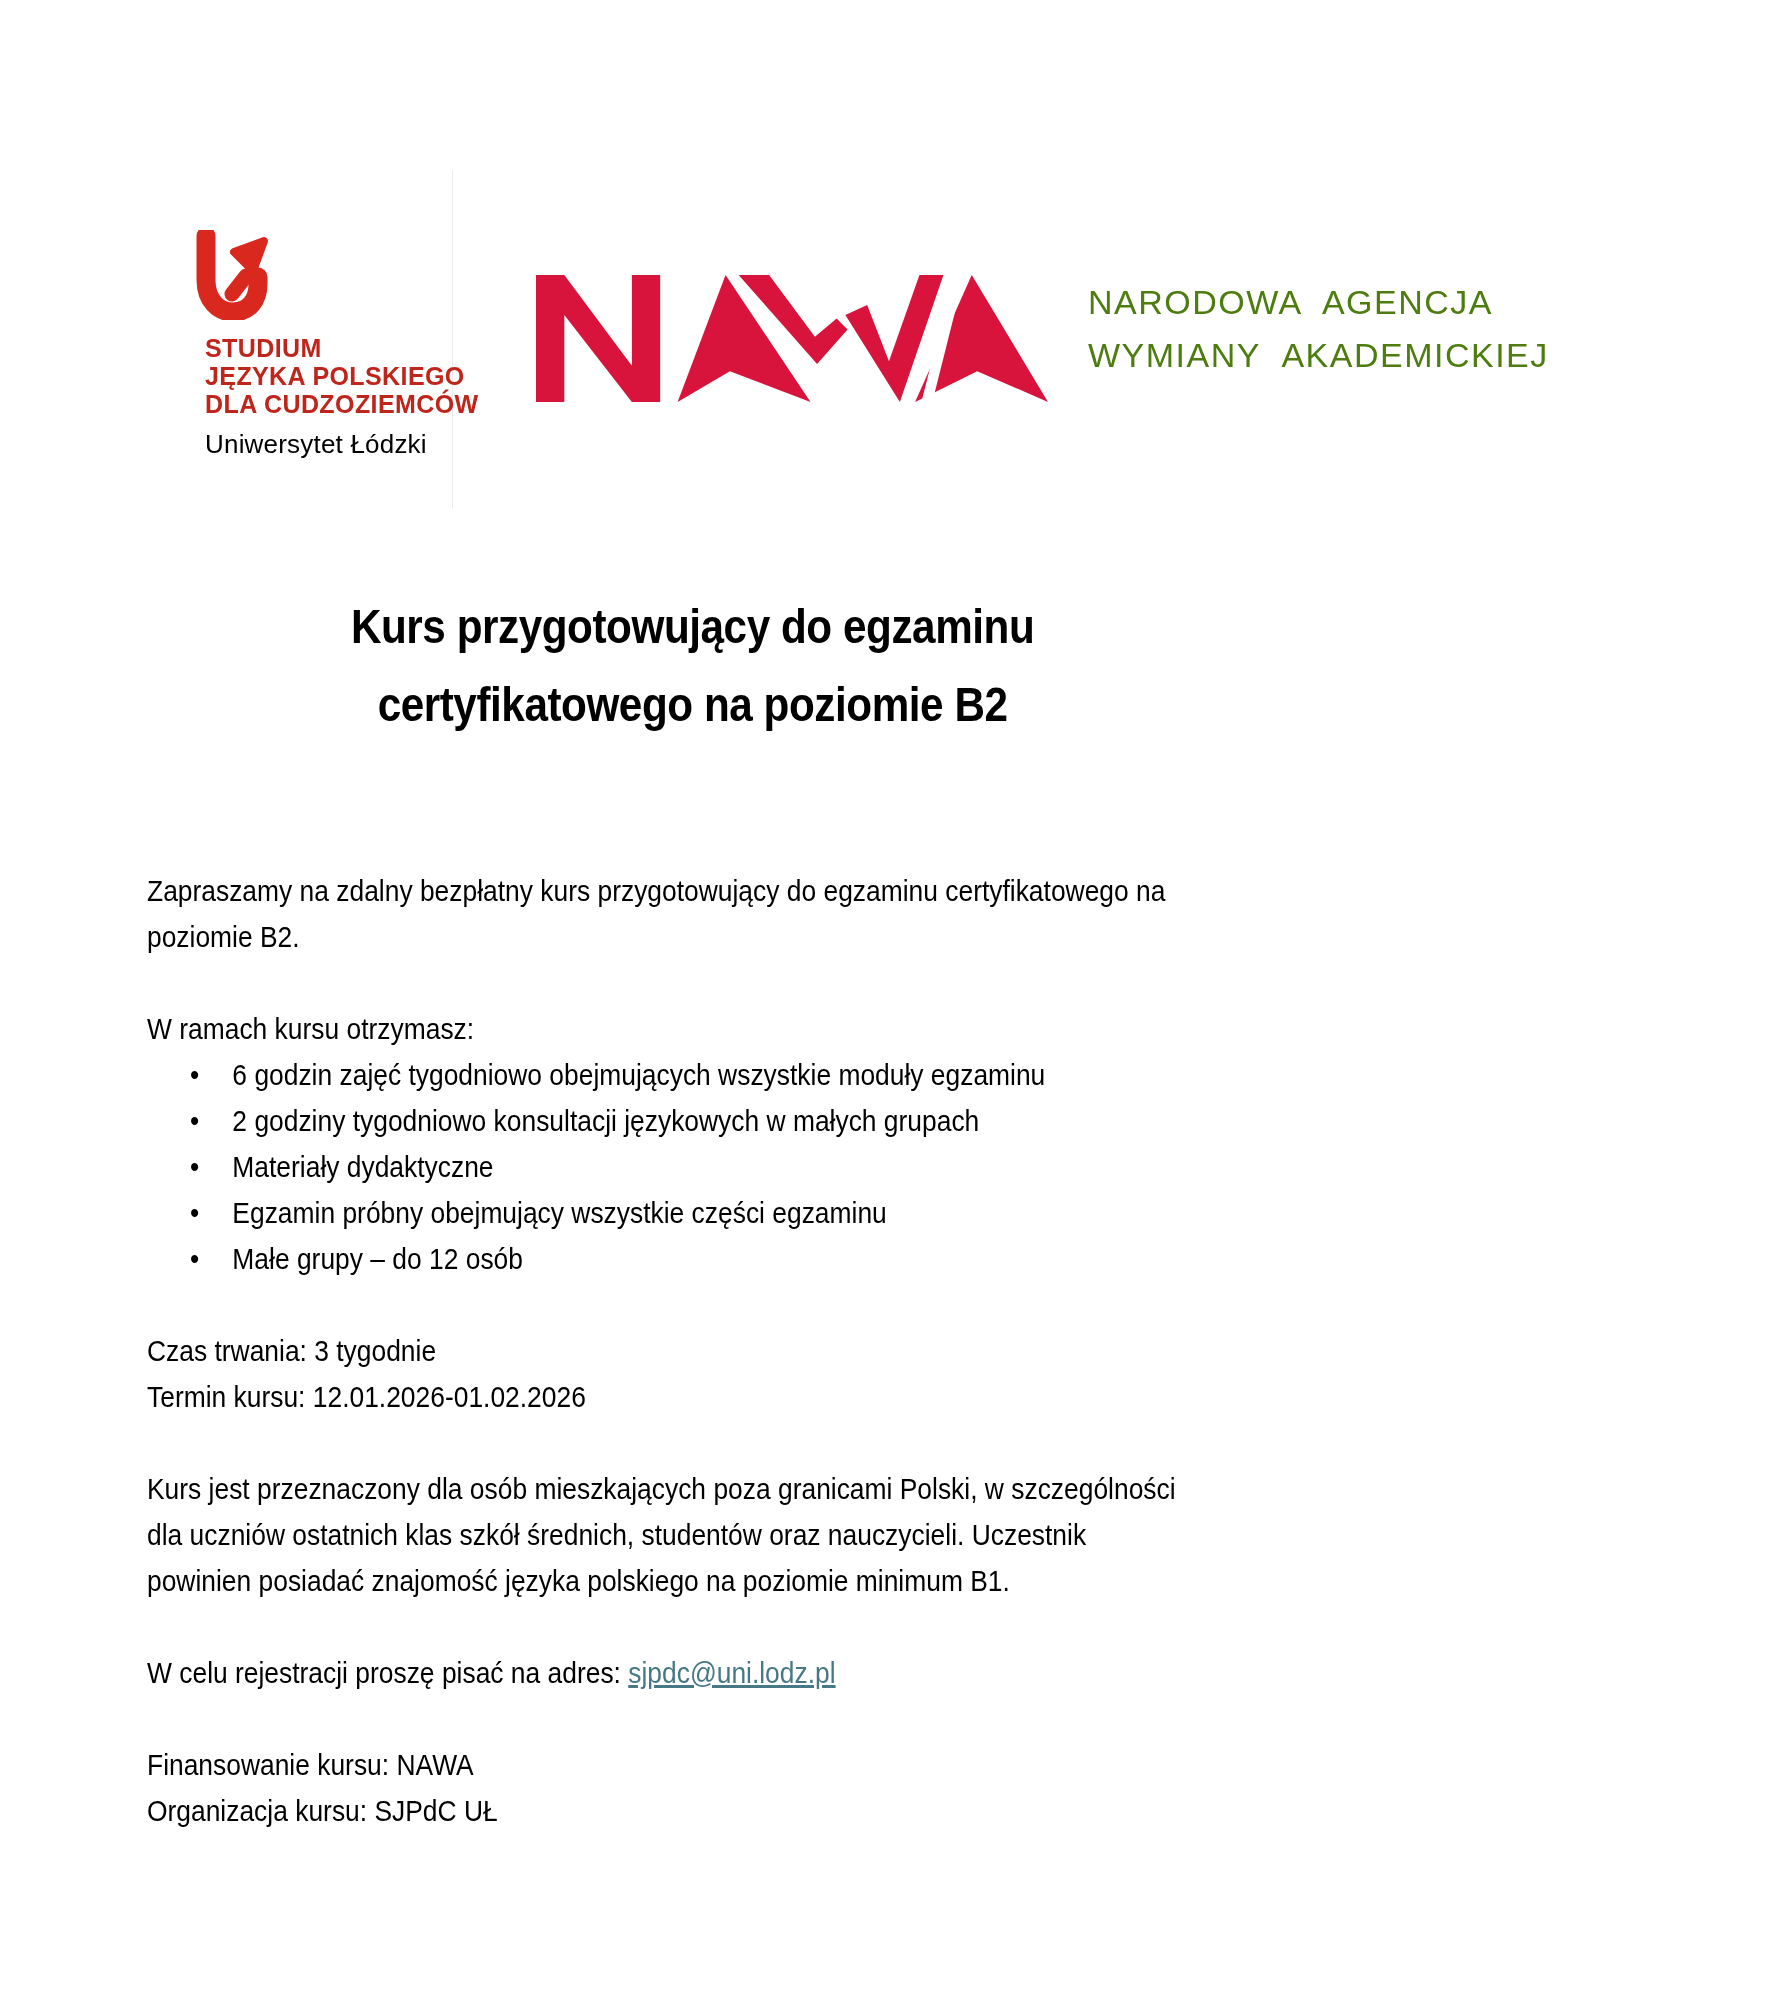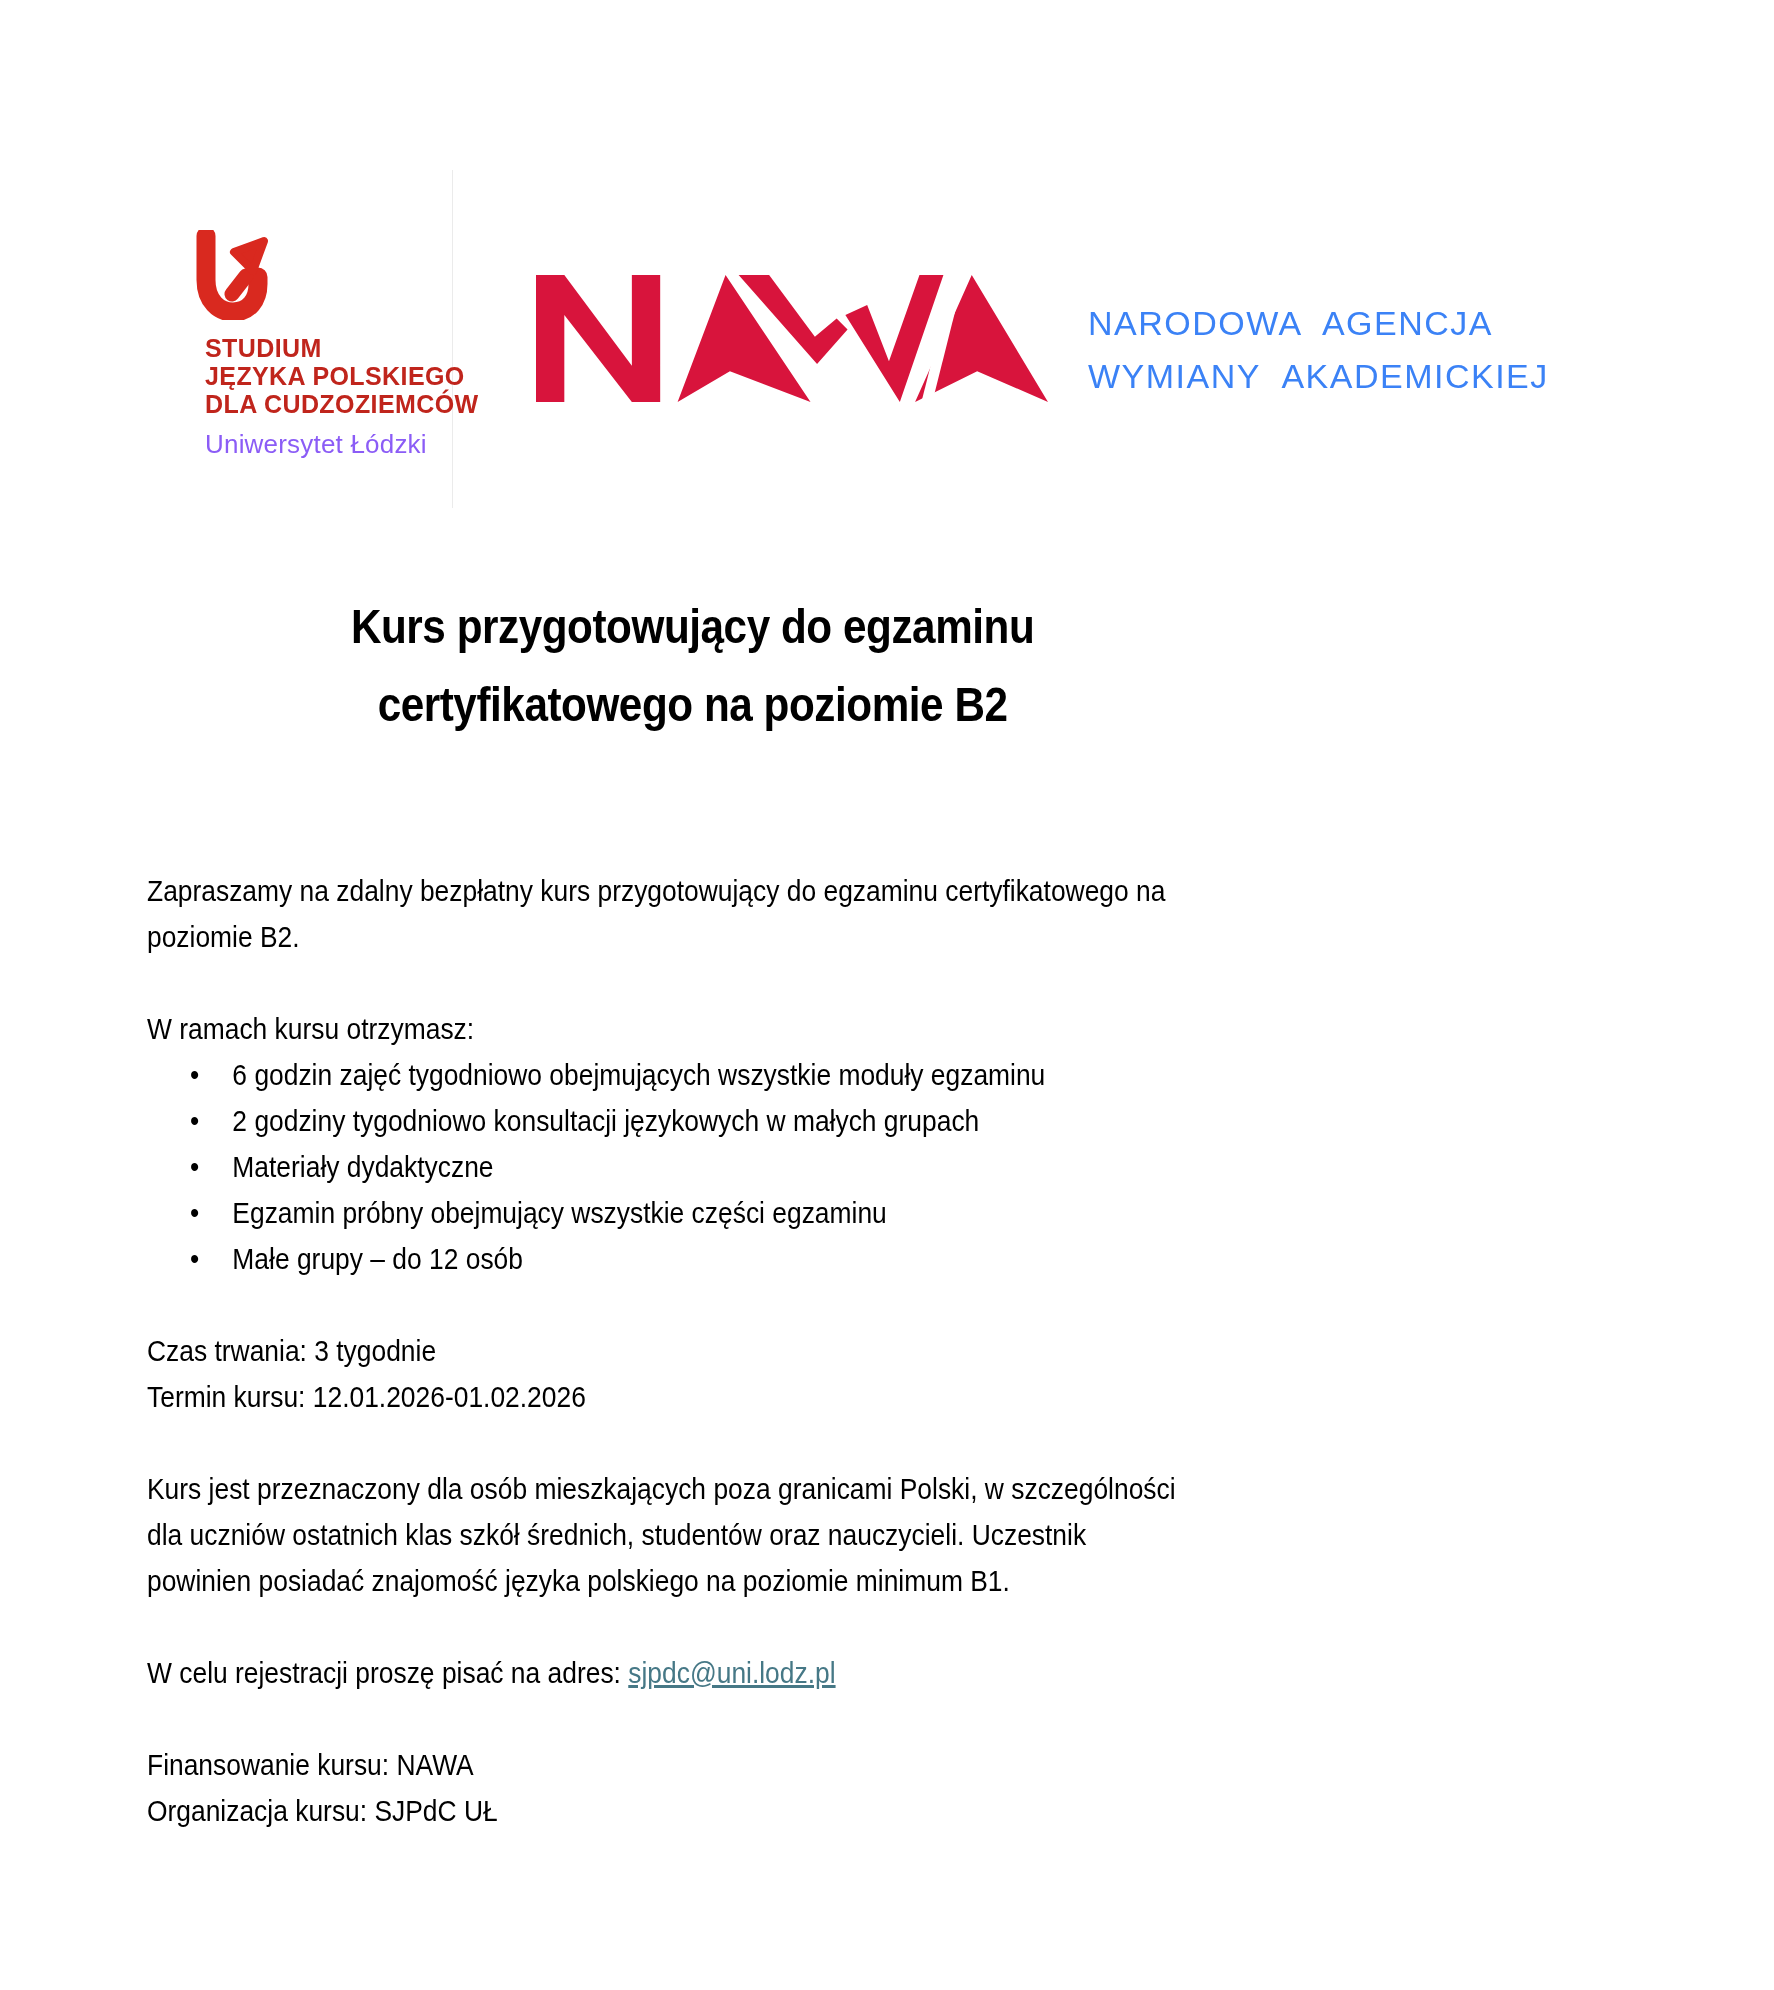--- a/index.html
+++ b/index.html
@@ -21,27 +21,27 @@
   }
   
   .ul-logo{position:absolute; left:194px; top:230px; width:80px; height:90px;}
   .ul-text{
     position:absolute; left:205px; top:334px;
     font-weight:bold; font-size:25px; line-height:28px;
     letter-spacing:0.4px; color:#c0251c; white-space:nowrap;
   }
   .ul-sub{
     margin-top:12px; font-weight:normal; font-size:26px;
-    letter-spacing:0.2px; color:#8b5cf6;
+    letter-spacing:0.2px; color:#000000;
   }
   
   .nawa{position:absolute; left:536px; top:275px; width:512px; height:127px;}
   .agency{
-    position:absolute; left:1088px; top:297px;
-    font-size:34px; line-height:53px; color:#3b82f6;
+    position:absolute; left:1088px; top:276px;
+    font-size:34px; line-height:53px; color:#4d7c0f;
     letter-spacing:1.5px; word-spacing:12px; white-space:nowrap;
   }
   
   .title{
     position:absolute; left:147px; top:588px; width:1240px; margin:0;
     transform:scaleX(0.88); transform-origin:0 0;
     font-size:48px; line-height:78px; font-weight:bold;
     letter-spacing:-0.5px; text-align:center; color:#000;
   }
   

